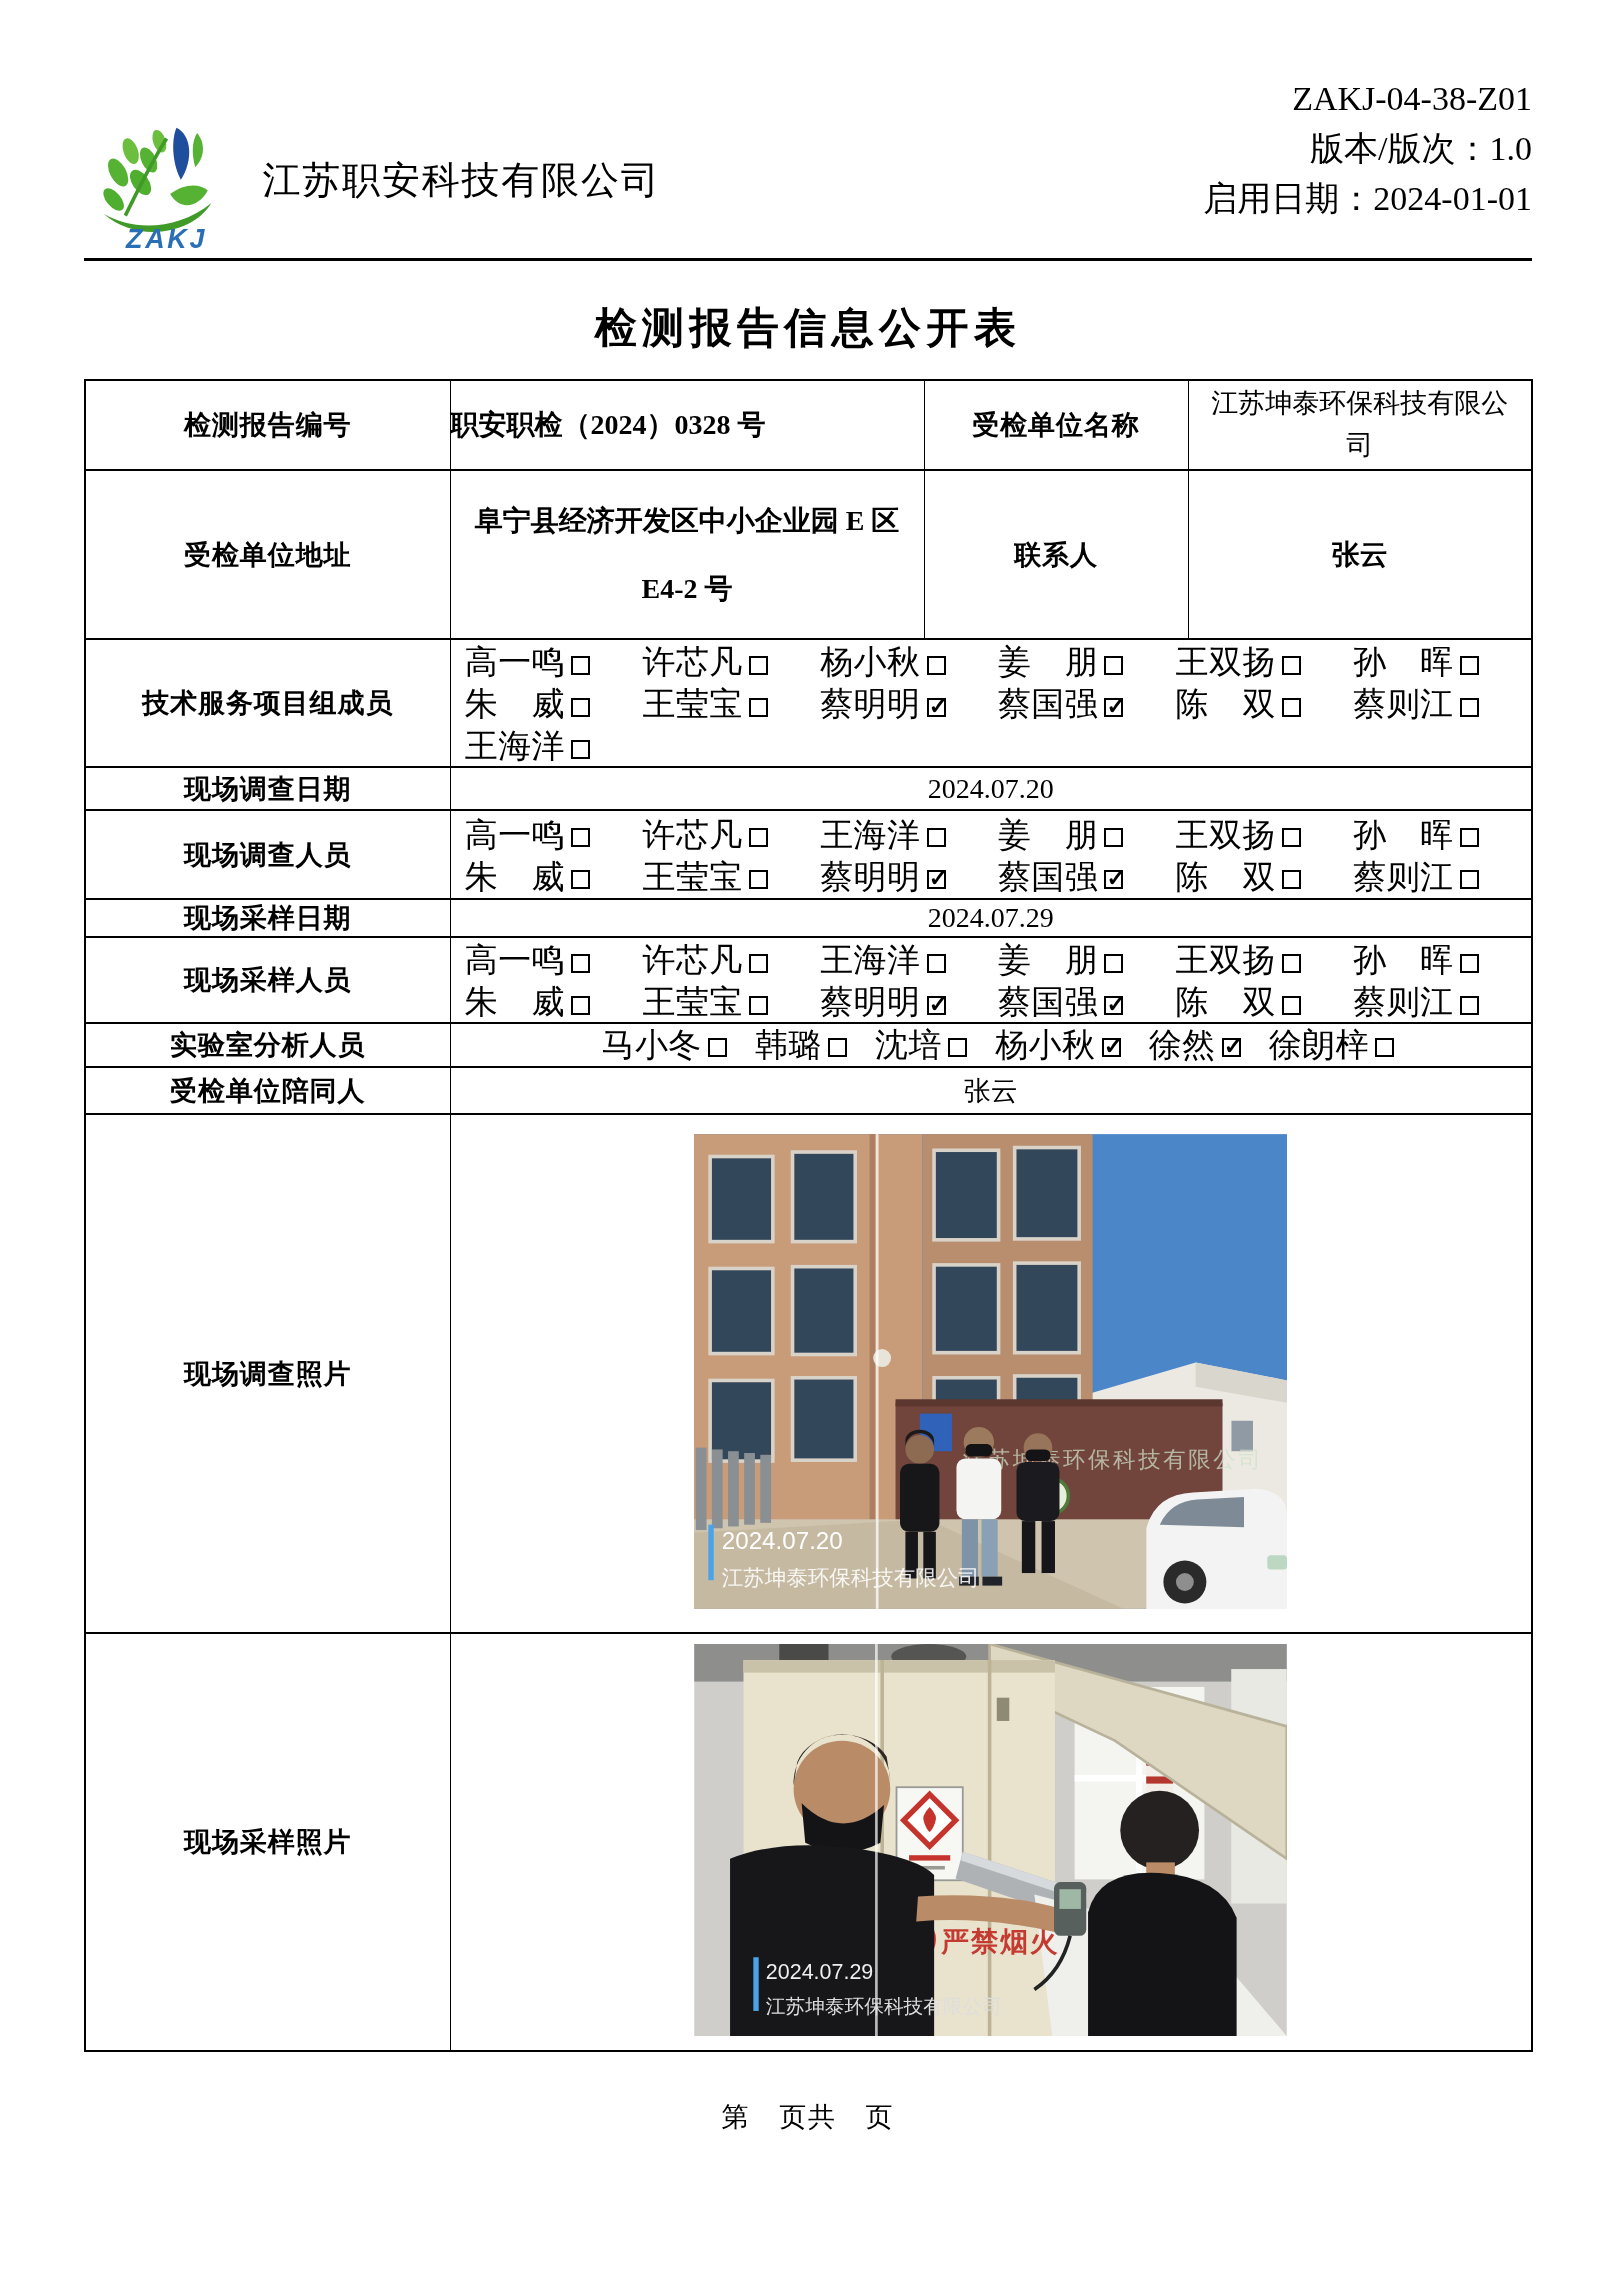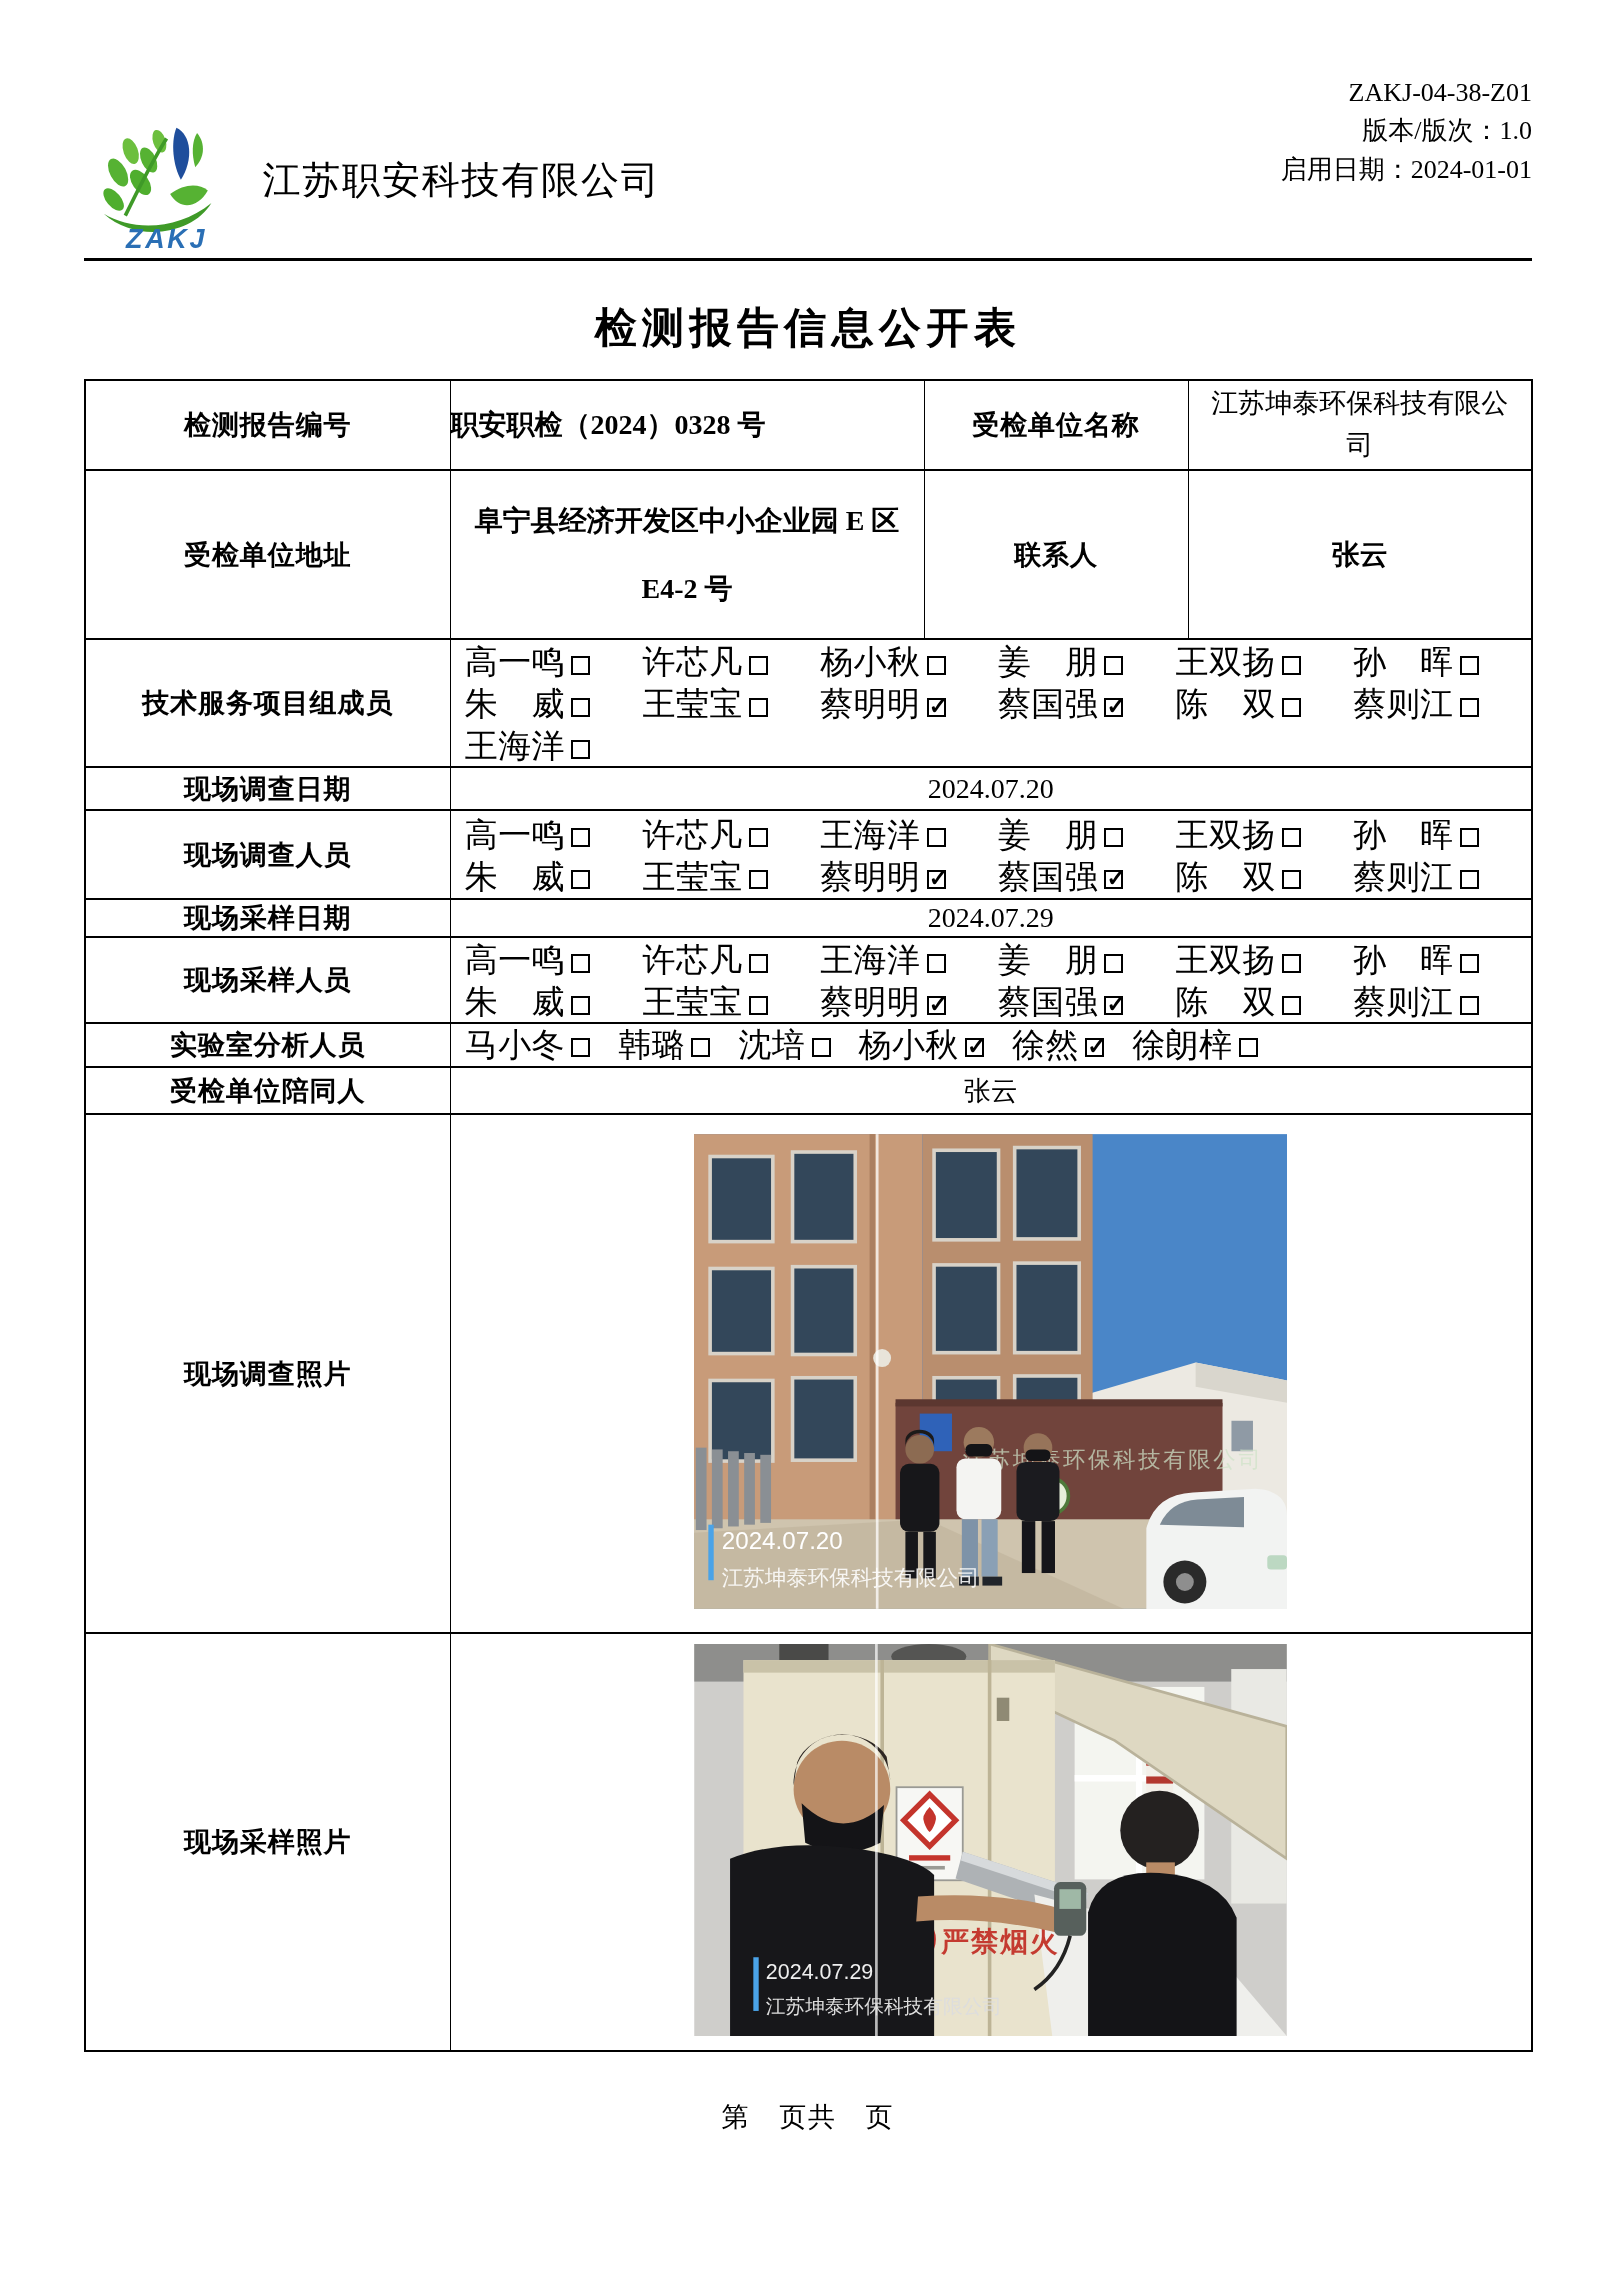--- a/index.html
+++ b/index.html
@@ -14,21 +14,21 @@
     display:flex; justify-content:space-between; align-items:flex-start;
     padding:70px 84px 0 84px; height:258px;
   }
   .header-left { display:flex; align-items:flex-start; margin-top:38px; }
   .logo-svg { width:166px; height:148px; flex:0 0 auto; }
   .company-name {
     font-size:38px; letter-spacing:1.8px; margin:47px 0 0 12.5px;
     font-family:Liberation Mono, monospace;
   }
   .header-right {
-    text-align:right; font-size:26px; line-height:1.48; margin-top:3.6px;
+    text-align:right; font-size:34px; line-height:1.48; margin-top:3.6px;
     font-family:"Liberation Serif", serif;
   }
   .header-rule { margin:0 84px; border-bottom:3.6px solid #000; }
   
   .title {
     text-align:center; font-family:"Liberation Sans", sans-serif;
     font-weight:bold; font-size:42px; letter-spacing:5.4px; margin-top:39px;
   }
   
   table.main {
@@ -51,21 +51,21 @@
   .val   { font-size:27px; }
   .cell-left  { text-align:left; }
   .cell-center{ text-align:center; }
   .cell-pad   { padding:3.6px 9px; }
   .addr-line1 { font-weight:bold; font-size:28px; text-align:center; }
   .addr-line2 { font-weight:bold; font-size:28px; text-align:center; margin-top:30px; }
   .wrapname   { font-size:27px; text-align:center; line-height:1.55; padding:0 12.5px; }
   
   .team { display:flex; flex-direction:column; justify-content:center; height:100%; padding-left:14.3px; }
   .team-line { display:grid; grid-template-columns:repeat(6,1fr); align-items:center; height:42px; }
-  .team.compact .team-line { display:flex; gap:28px; }
+  .team.compact .team-line { display:flex; gap:28px;justify-content:center; }
   .member { white-space:nowrap; font-size:33px; }
   .mname { letter-spacing:0.4px; }
   .cb {
     display:inline-block; width:19px; height:19px; border:2.7px solid #000;
     margin-left:6.3px; vertical-align:-1.8px; position:relative; background:#fff;
   }
   .cb.checked::after {
     content:"\2713"; position:absolute; left:0px; top:-7.2px;
     font-size:23px; font-weight:bold; font-family:"Liberation Sans", sans-serif;
   }

